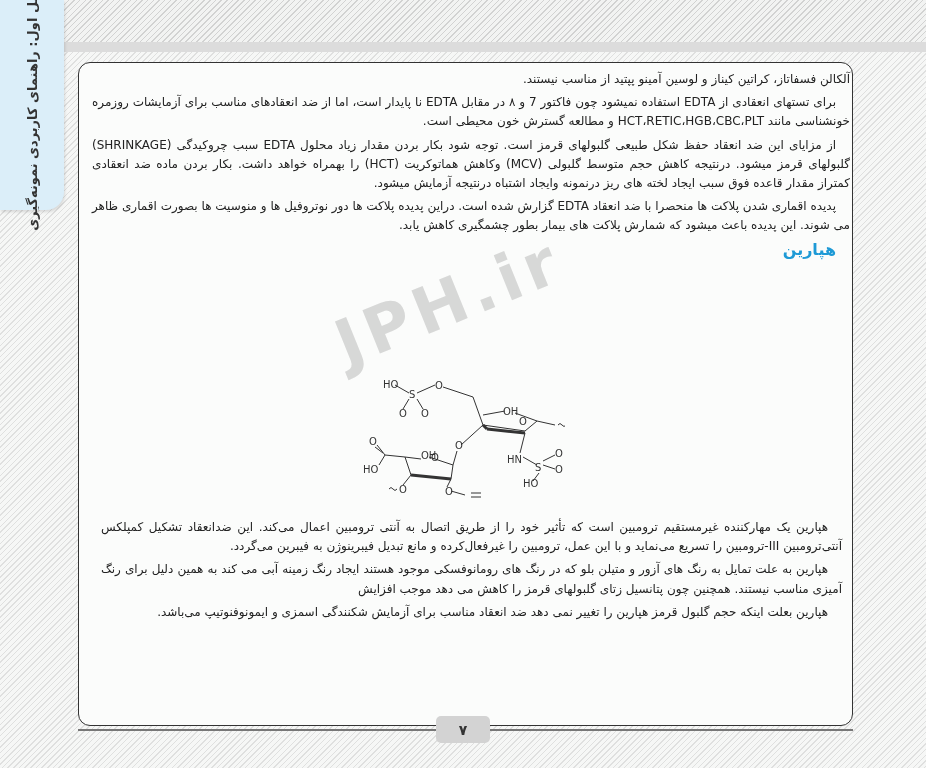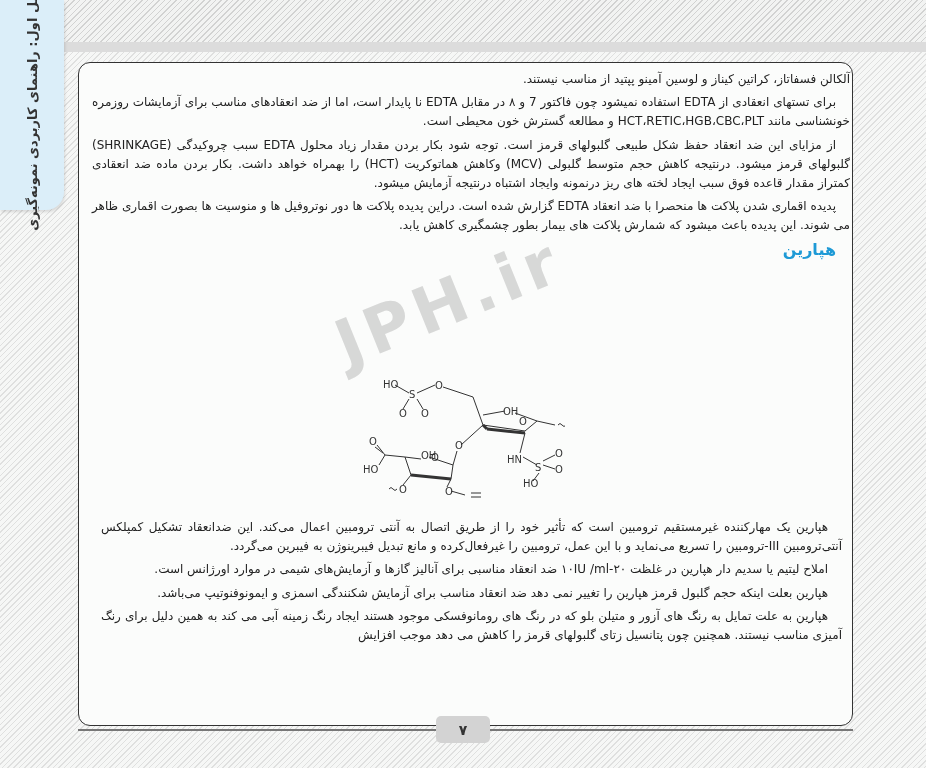--- a/index.html
+++ b/index.html
@@ -157,19 +157,18 @@
     <text x="76" y="96">O</text>
     <text x="14" y="80">O</text>
     <text x="8" y="108">HO</text>
     <text x="44" y="128">O</text>
     <text x="90" y="130">O</text>
   </g>
 </svg>
 
 <div class="text2">
   <p>هپارین یک مهارکننده غیرمستقیم ترومبین است که تأثیر خود را از طریق اتصال به آنتی ترومبین اعمال می‌کند. این ضدانعقاد تشکیل کمپلکس آنتی‌ترومبین III-ترومبین را تسریع می‌نماید و با این عمل، ترومبین را غیرفعال‌کرده و مانع تبدیل فیبرینوژن به فیبرین می‌گردد.</p>
-  <p>املاح لیتیم یا سدیم دار هپارین در غلظت ۲۰-۱۰IU /ml ضد انعقاد مناسبی برای آنالیز گازها و آزمایش‌های شیمی در موارد اورژانس است.</p>
+  <p>هپارین به علت تمایل به رنگ های آزور و متیلن بلو که در رنگ های رومانوفسکی موجود هستند ایجاد رنگ زمینه آبی می کند به همین دلیل برای رنگ آمیزی مناسب نیستند. همچنین چون پتانسیل زتای گلبولهای قرمز را کاهش می دهد موجب افزایش</p>
   <p>هپارین بعلت اینکه حجم گلبول قرمز هپارین را تغییر نمی دهد ضد انعقاد مناسب برای آزمایش شکنندگی اسمزی و ایمونوفنوتیپ می‌باشد.</p>
-  <p>هپارین به علت تمایل به رنگ های آزور و متیلن بلو که در رنگ های رومانوفسکی موجود هستند ایجاد رنگ زمینه آبی می کند به همین دلیل برای رنگ آمیزی مناسب نیستند. همچنین چون پتانسیل زتای گلبولهای قرمز را کاهش می دهد موجب افزایش</p>
 </div>
 
 <div class="footer-line"></div>
 <div class="page-number">۷</div>
 
 </body></html>

